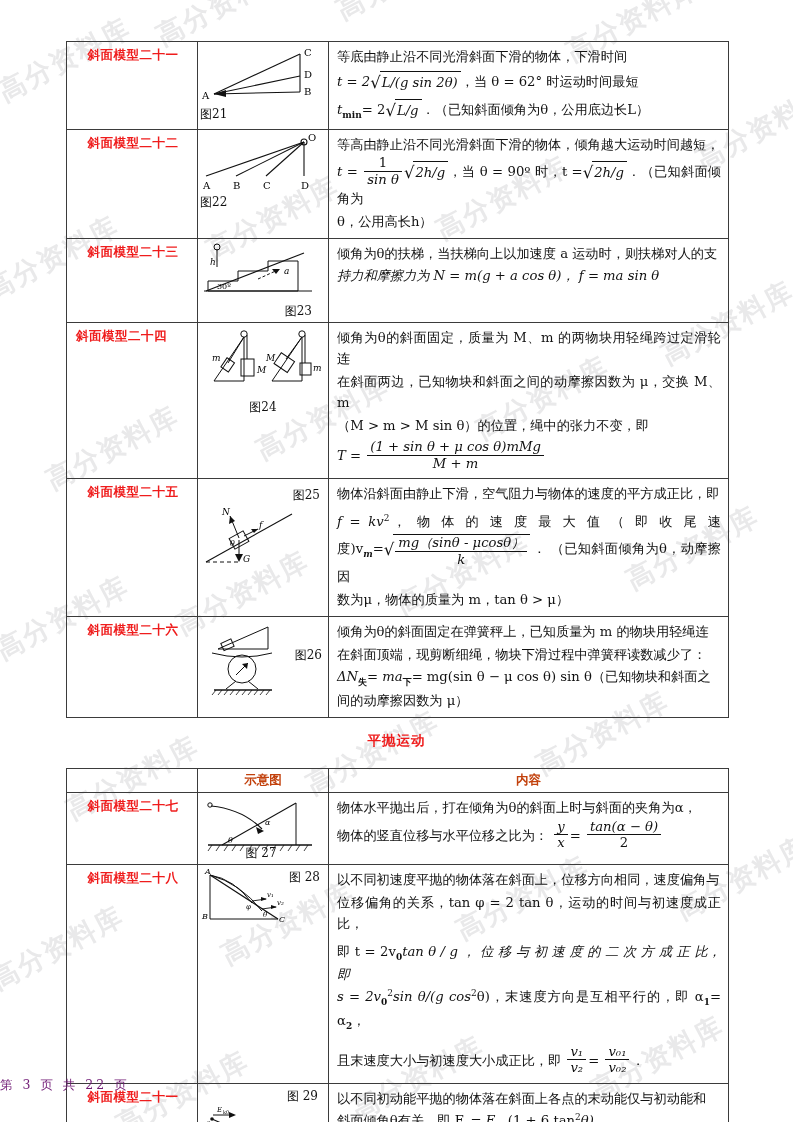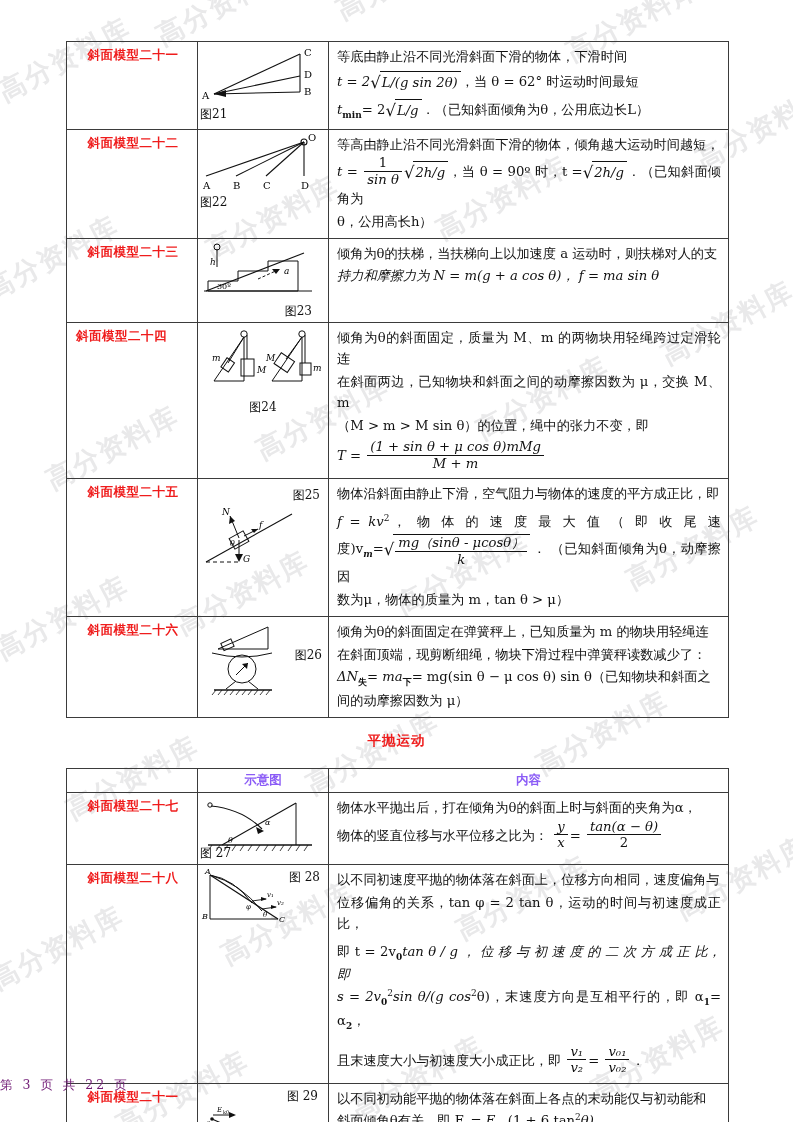--- a/index.html
+++ b/index.html
@@ -52,21 +52,21 @@
     font-weight:700;
     font-size:12.5px;
     letter-spacing:.5px;
     padding:5px 3px 4px 5px;
     line-height:1.35;
     text-align:center;
   }
   .lbl.wrap{text-align:left;padding-left:9px;}
 
   .hdr{
-    color:#8b5cf6;
+    color:#c2410c;
     font-family:"DejaVu Sans","Liberation Sans",sans-serif;
     font-weight:700;
     font-size:12.5px;
     text-align:center;
     padding:3px 0 3px;
   }
   .hdr.blank{height:17px;}
 
   .body{
     font-size:13.2px;
@@ -445,21 +445,21 @@
                   <line x1="68" y1="50" x2="64" y2="56"></line>
             <line x1="76" y1="50" x2="72" y2="56"></line>
                   <line x1="84" y1="50" x2="80" y2="56"></line>
             <line x1="92" y1="50" x2="88" y2="56"></line>
                   <line x1="100" y1="50" x2="96" y2="56"></line>
             <line x1="108" y1="50" x2="104" y2="56"></line>
           </g>
           <text x="65" y="30" font-size="8" font-style="italic" font-family="DejaVu Serif, serif">α</text>
           <text x="28" y="48" font-size="8" font-style="italic" font-family="DejaVu Serif, serif">θ</text>
         </svg>
-        <div class="figcap" style="text-align:left;padding-right:4px;margin-top:-12px;">图 27</div>
+        <div class="figcap" style="text-align:center;padding-right:4px;margin-top:-12px;">图 27</div>
       </div>
     </td>
     <td class="c-body">
       <div class="body">
         <p>物体水平抛出后，打在倾角为θ的斜面上时与斜面的夹角为α，</p>
         <p>
           <span>物体的竖直位移与水平位移之比为：</span>
           <span class="fr">
             <span class="num m">y</span>
             <span class="den m">x</span>

